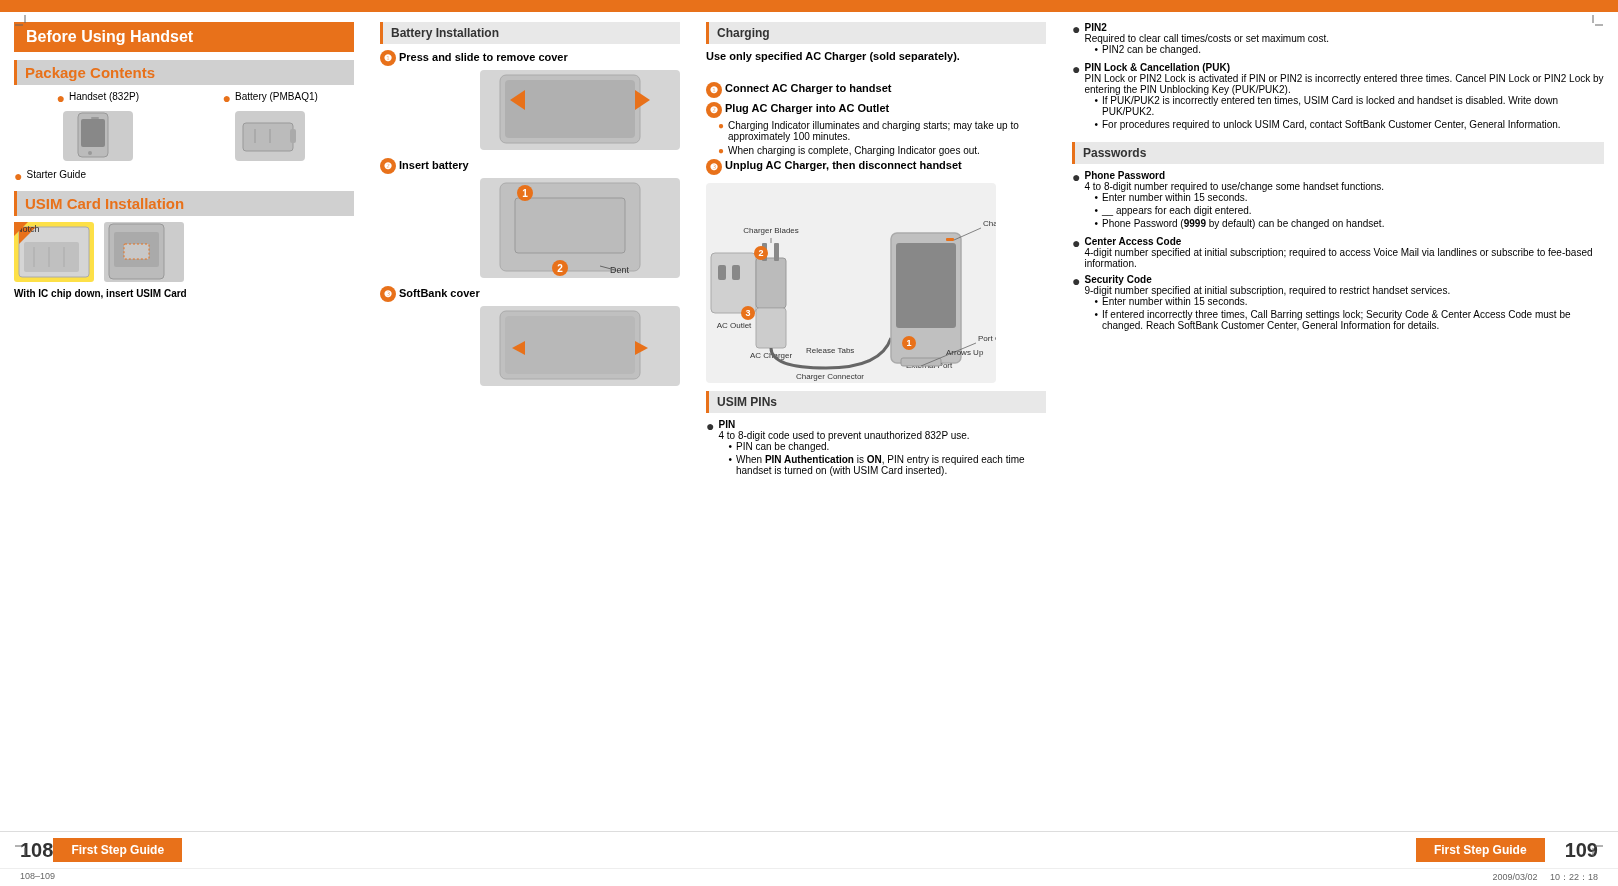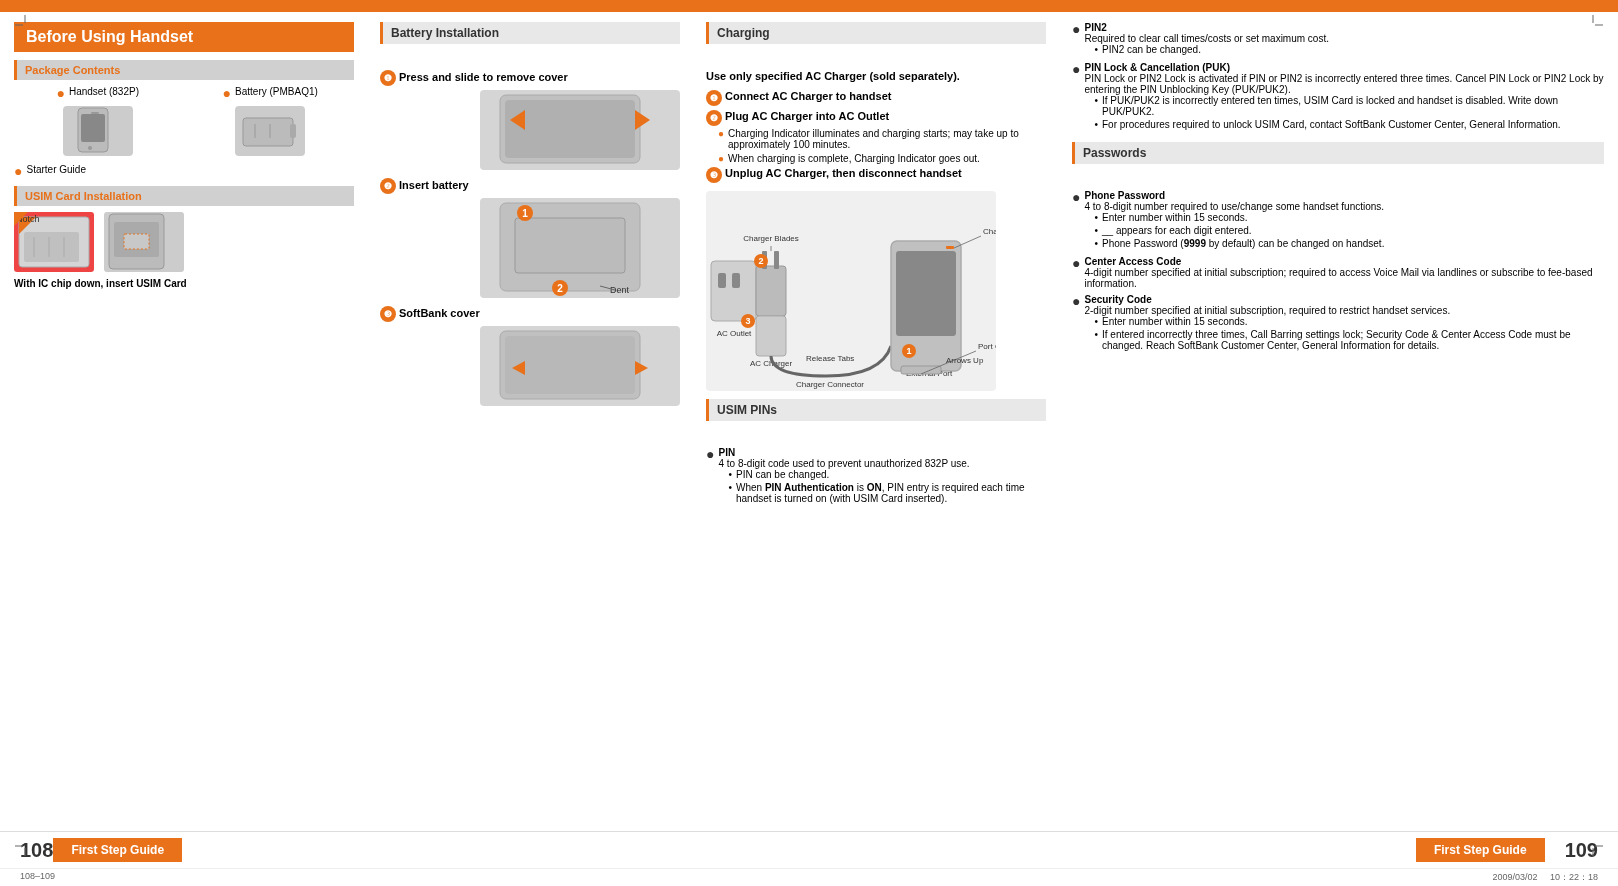--- a/index.html
+++ b/index.html
@@ -47,21 +47,21 @@
       color: #fff;
       font-size: 16px;
       font-weight: bold;
       padding: 6px 12px;
       margin-bottom: 8px;
     }
 
     .section-header {
       background: #d0d0d0;
       padding: 4px 8px;
-      font-size: 11px;
+      font-size: 15px;
       font-weight: bold;
       color: #e8711a;
       margin-bottom: 6px;
       border-left: 3px solid #e8711a;
     }
 
     .package-grid {
       display: grid;
       grid-template-columns: 1fr 1fr;
       gap: 5px;
@@ -106,21 +106,21 @@
 
     .usim-diagram {
       display: flex;
       gap: 10px;
       margin: 6px 0;
     }
 
     .usim-card-img {
       width: 80px;
       height: 60px;
-      background: #ef4444;
+      background: #fde047;
       border-radius: 3px;
       position: relative;
       display: flex;
       align-items: center;
       justify-content: center;
     }
 
     .notch-label {
       position: absolute;
       top: 2px;
@@ -165,40 +165,40 @@
       width: 300px;
       flex-shrink: 0;
     }
 
     .section-header-orange {
       background: #e8e8e8;
       padding: 4px 8px;
       font-size: 12px;
       font-weight: bold;
       color: #333;
-      margin-bottom: 26px;
+      margin-bottom: 6px;
       border-left: 3px solid #e8711a;
     }
 
     .step-text {
       font-size: 11px;
       font-weight: bold;
       padding-top: 1px;
     }
 
     
     .charging-column {
       width: 340px;
       flex-shrink: 0;
     }
 
     .charging-note {
       font-size: 11px;
       font-weight: bold;
-      margin-bottom: 8px;
+      margin-bottom: 20px;
     }
 
     .sub-bullet {
       display: flex;
       gap: 4px;
       margin-left: 12px;
       margin-bottom: 3px;
       font-size: 10px;
       align-items: flex-start;
     }
@@ -641,21 +641,21 @@
             <br>
             <span>4-digit number specified at initial subscription; required to access Voice Mail via landlines or subscribe to fee-based information.</span>
           </div>
         </div>
 
         <div class="bullet-main">
           <span class="bullet-circle">●</span>
           <div>
             <span class="bold-text">Security Code</span>
             <br>
-            <span>2-digit number specified at initial subscription, required to restrict handset services.</span>
+            <span>9-digit number specified at initial subscription, required to restrict handset services.</span>
             <div class="sub-items">
               <div class="sub-item">
                 <span class="sub-dot">•</span>
                 <span>Enter number within 15 seconds.</span>
               </div>
               <div class="sub-item">
                 <span class="sub-dot">•</span>
                 <span>If entered incorrectly three times, Call Barring settings lock; Security Code &amp; Center Access Code must be changed. Reach SoftBank Customer Center, General Information for details.</span>
               </div>
             </div>

